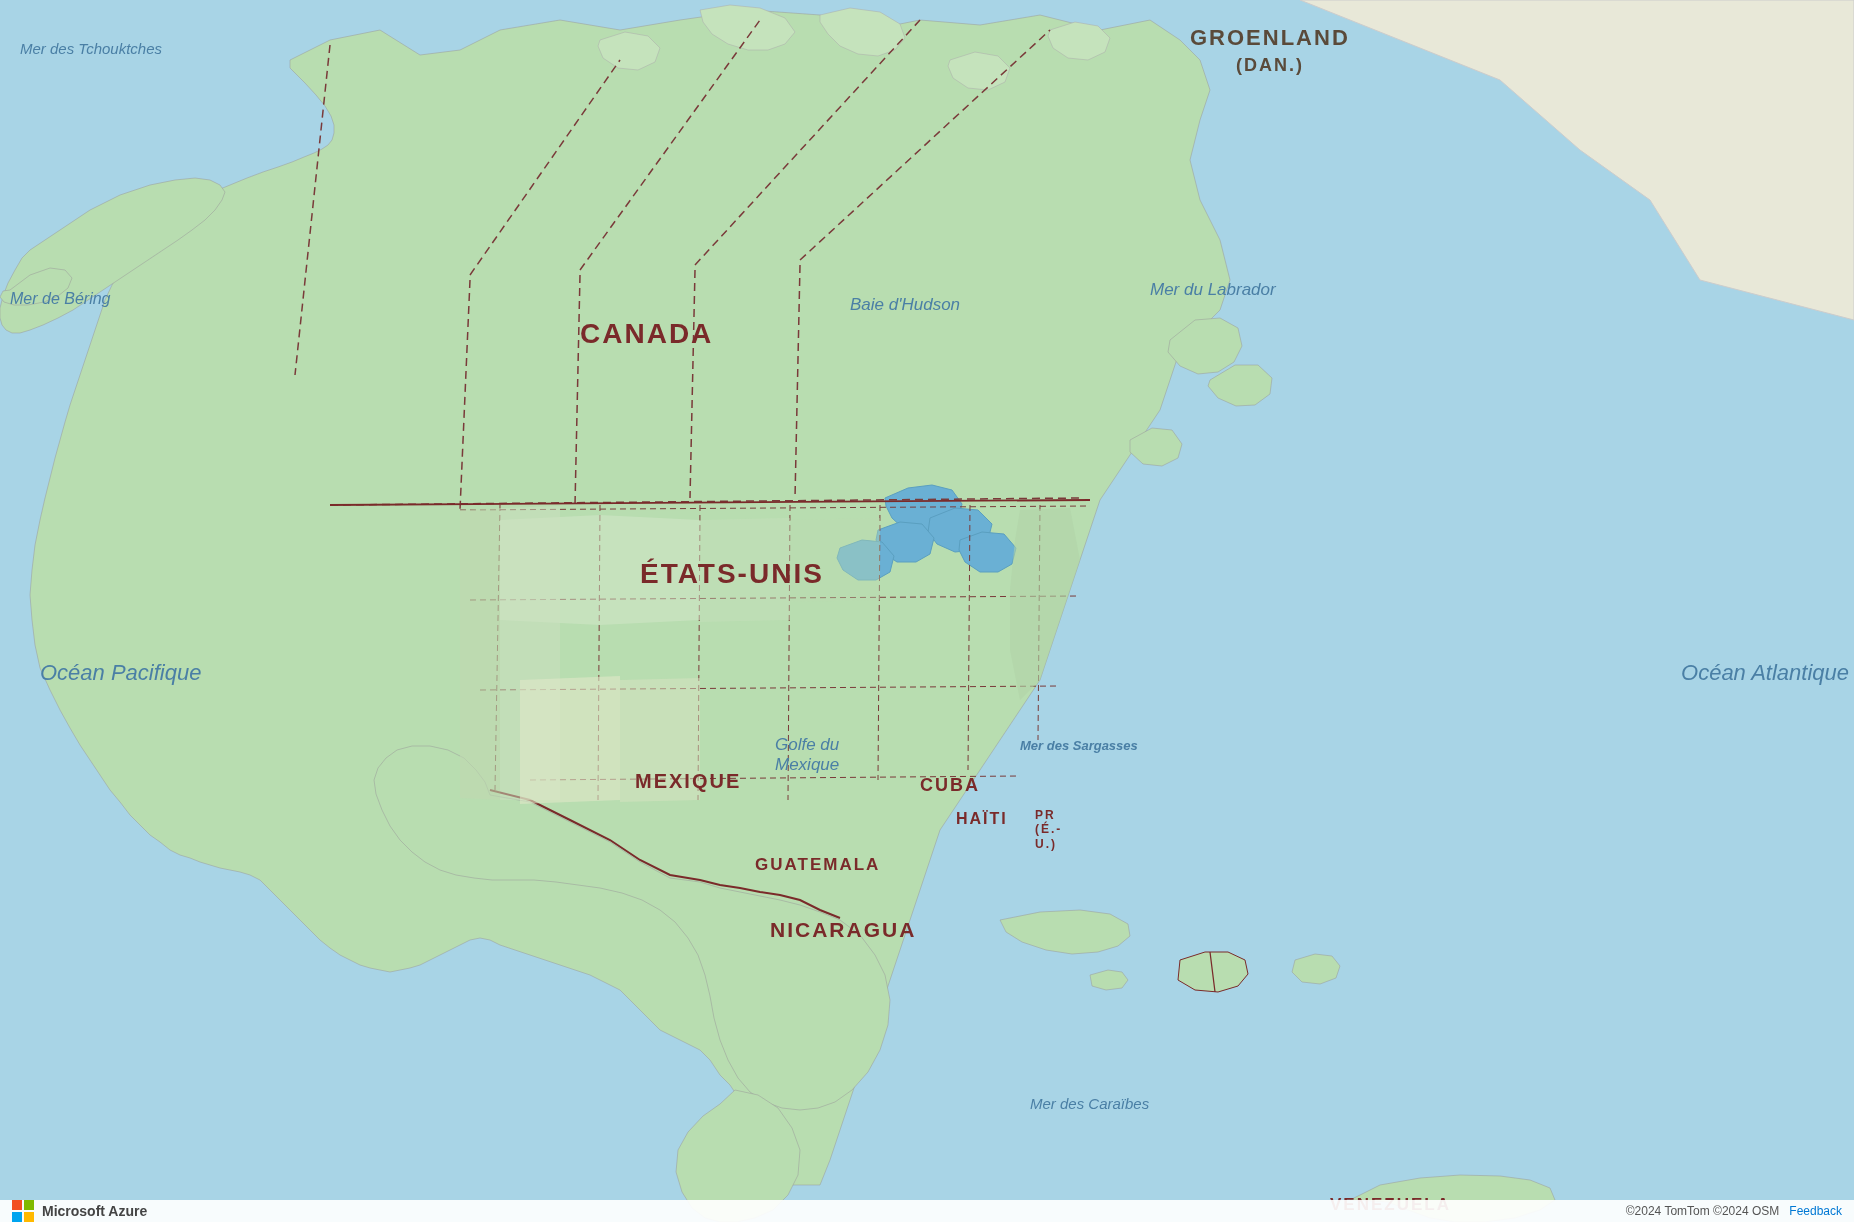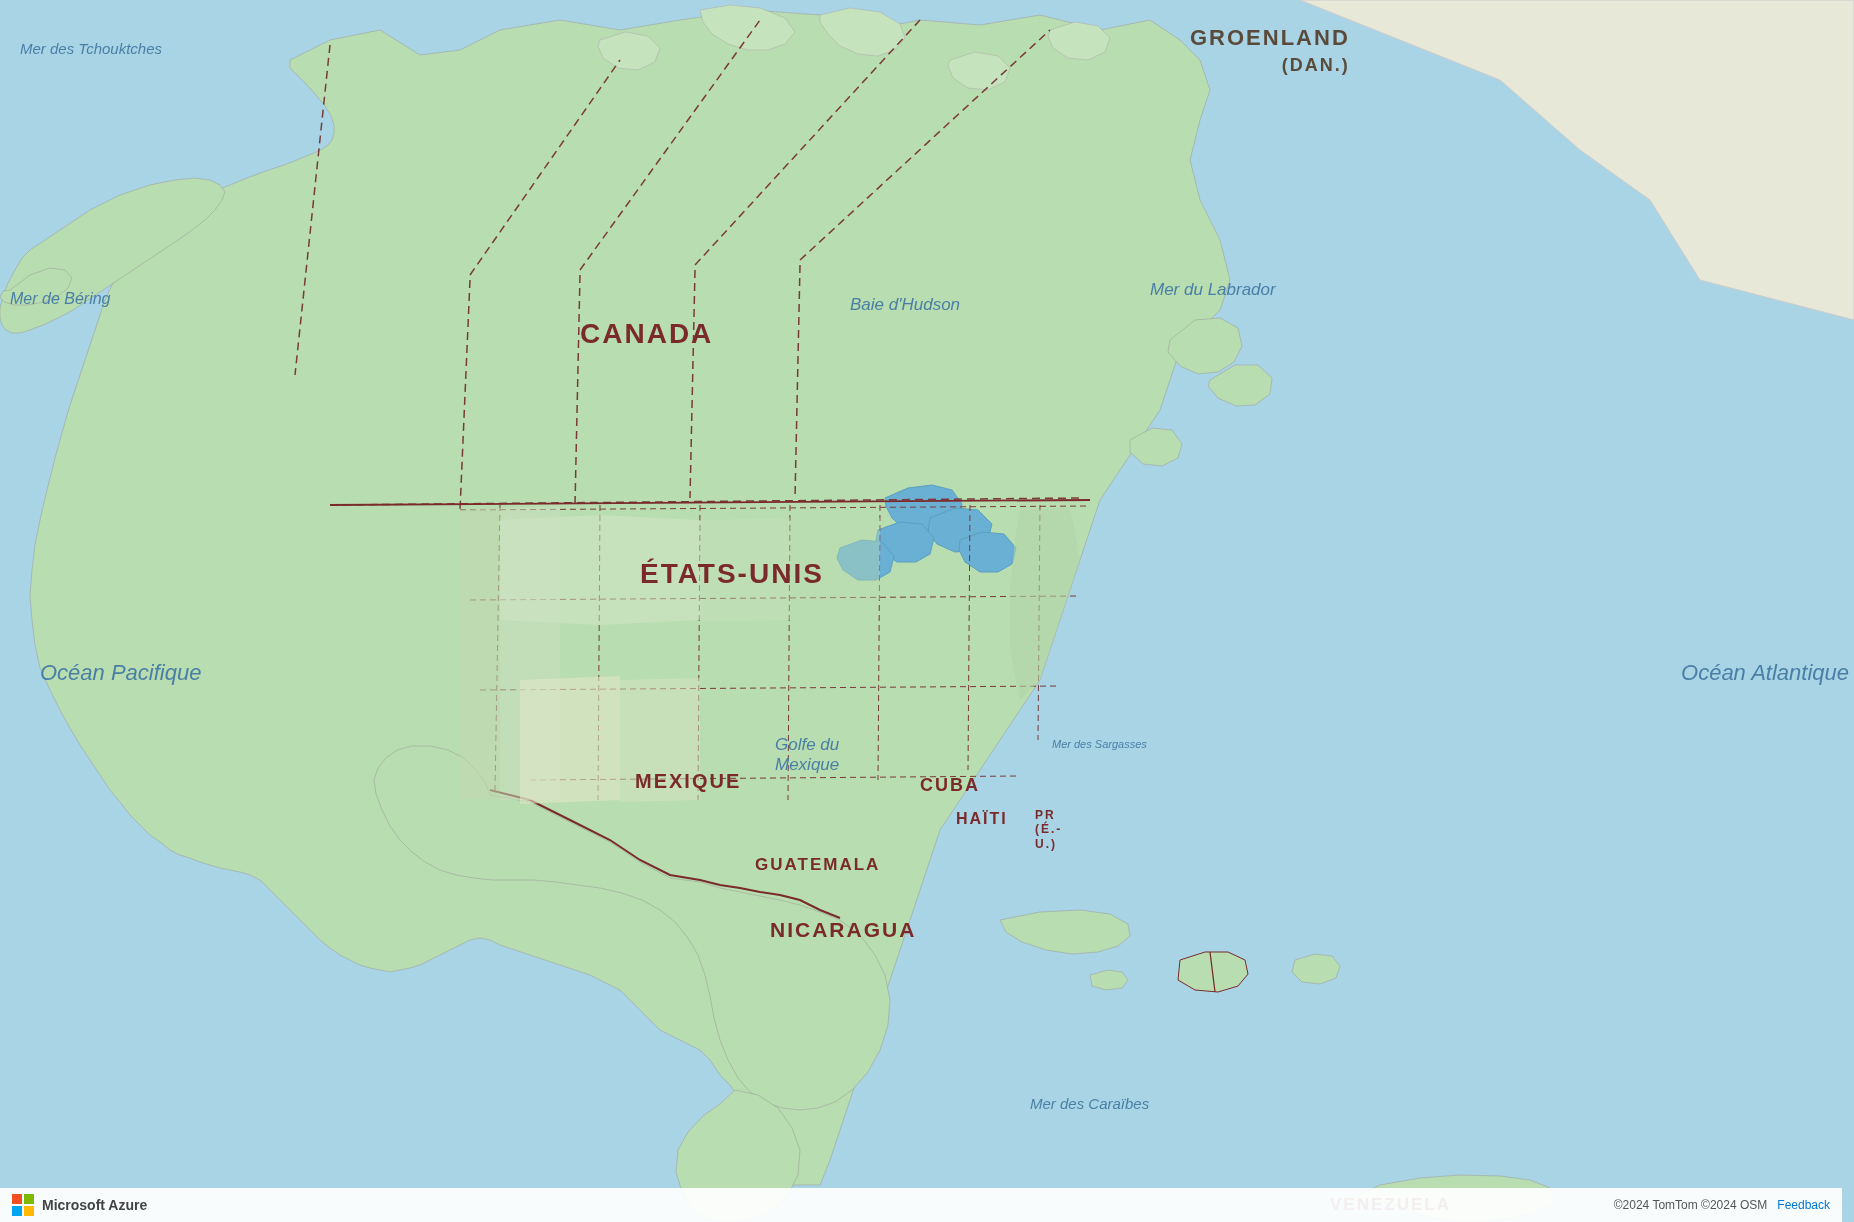--- a/index.html
+++ b/index.html
@@ -44,22 +44,22 @@
       color: #4a7fa5;
       pointer-events: none;
       text-align: center;
     }
 
     
     #bottom-bar {
       position: absolute;
       bottom: 0;
       left: 0;
-      right: 12px;
-      height: 34px;
+      right: 0;
+      height: 22px;
       background: rgba(255,255,255,0.92);
       display: flex;
       align-items: center;
       justify-content: space-between;
       padding: 0 12px;
       z-index: 10;
     }
 
     .ms-logo {
       display: flex;
@@ -223,29 +223,29 @@
   </div>
 
   <div class="water-label" style="left:810px; top:295px; font-size:17px;margin-left:40px;">
     Baie d'Hudson
   </div>
 
   <div class="water-label" style="left:775px; top:735px; font-size:17px; ">
     Golfe du<br>Mexique
   </div>
 
-  <div class="water-label" style="left:1052px; top:738px; font-size:11px;">
+  <div class="water-label" style="left:1020px; top:738px; font-size:13px;font-weight:bold;">
     Mer des Sargasses
   </div>
 
   <div class="water-label" style="left:1030px; top:1095px; font-size:15px;">
     Mer des Caraïbes
   </div>
 
-  <div class="country-label" style="left:1190px; top:25px; font-size:22px; font-weight:bold; color:#5a4a3a; text-align:right;">
+  <div class="country-label" style="left:1190px; top:25px; font-size:22px; font-weight:bold; color:#5a4a3a; text-align:center;">
     GROENLAND<br><span style="font-size:18px;">(DAN.)</span>
   </div>
 
   <div class="country-label" style="left:580px; top:318px; font-size:28px;">CANADA</div>
 
   <div class="country-label" style="left:640px; top:558px; font-size:28px;">ÉTATS-UNIS</div>
 
   <div class="country-label" style="left:635px; top:770px; font-size:20px;">MEXIQUE</div>
 
   <div class="country-label" style="left:920px; top:775px; font-size:18px;">CUBA</div>

